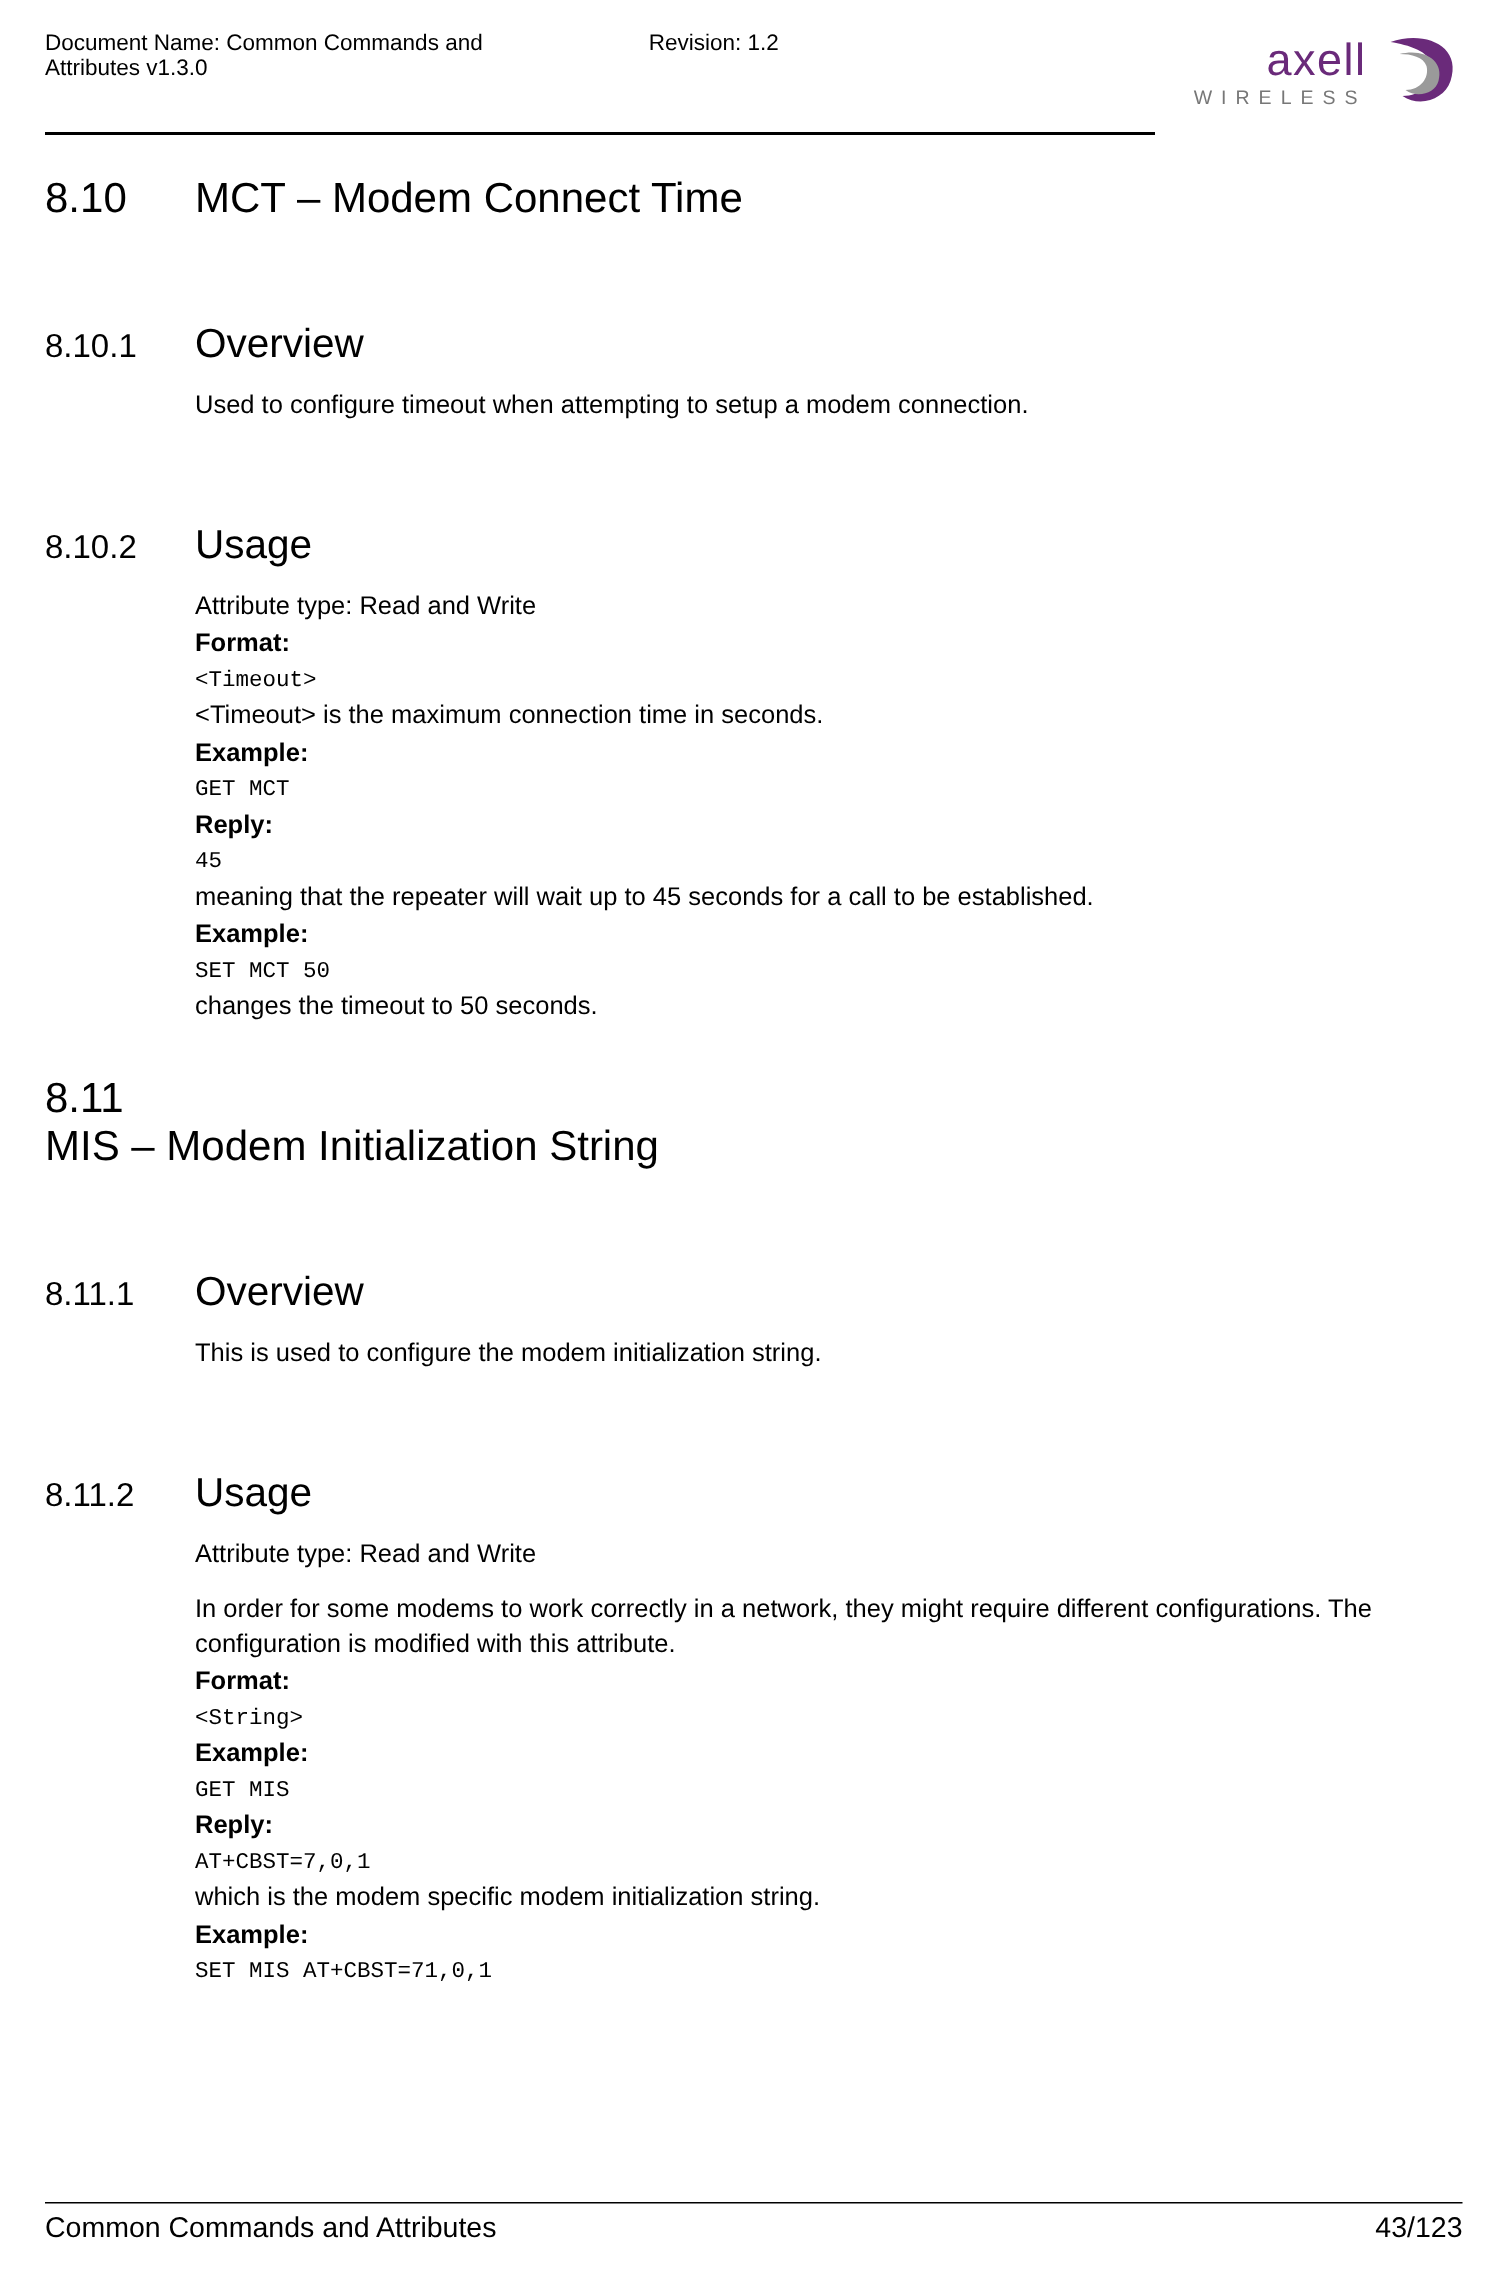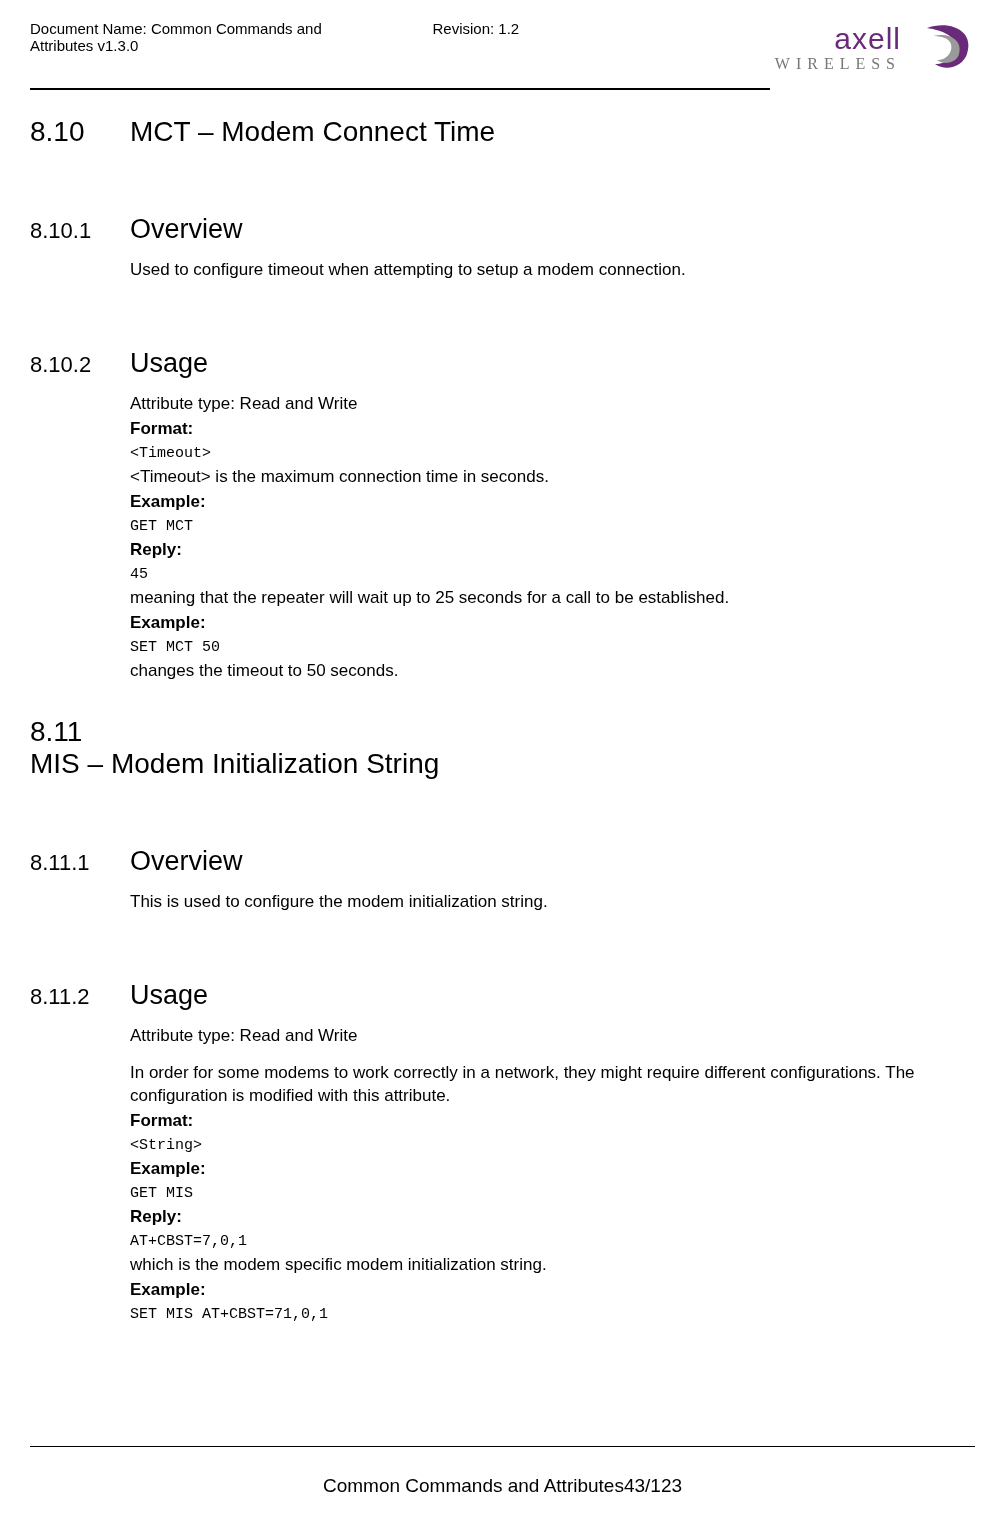--- a/index.html
+++ b/index.html
@@ -25,38 +25,38 @@
   .header-right { width: 200px; display: flex; justify-content: flex-end; }
   .rule {
     border-top: 2px solid #000;
     margin-top: 4px;
     margin-bottom: 20px;
     width: 740px;
   }
   .logo {
     display: flex;
     align-items: center;
-    gap: 18px;
+    gap: 8px;
   }
   .logo-text {
     display: flex;
     flex-direction: column;
     align-items: flex-end;
     line-height: 1;
   }
   .logo-main {
     font-family: Arial, sans-serif;
     font-size: 30px;
     color: #6a2a7a;
     letter-spacing: 1px;
     font-weight: 400;
   }
   .logo-sub {
-    font-family: Liberation Serif, serif;
-    font-size: 16px;
+    font-family: Liberation Sans, sans-serif;
+    font-size: 13px;
     color: #777;
     letter-spacing: 6px;
     margin-top: 2px;
   }
   .logo-swirl {
     width: 56px;
     height: 56px;
   }
   .content {
     padding-left: 0;
@@ -105,23 +105,23 @@
     margin-left: 100px;
     margin-top: 4px;
     margin-bottom: 4px;
   }
   .footer {
     position: absolute;
     bottom: 20px;
     left: 30px;
     right: 30px;
     border-top: 1px solid #000;
-    padding-top: 28px;
-    display: flex;
-    justify-content: center;
+    padding-top: 6px;
+    display: flex;
+    justify-content: space-between;
     font-size: 19px;
   }
 </style>
 </head>
 <body>
 
 <div class="header">
   <div class="header-left">Document Name: Common Commands and Attributes v1.3.0</div>
   <div class="header-mid">Revision: 1.2</div>
   <div class="header-right">
@@ -157,21 +157,21 @@
     <div class="sub-title">Usage</div>
   </div>
   <div class="body-block">Attribute type: Read and Write</div>
   <div class="body-block tight bold">Format:</div>
   <div class="mono">&lt;Timeout&gt;</div>
   <div class="body-block tight">&lt;Timeout&gt; is the maximum connection time in seconds.</div>
   <div class="body-block tight bold">Example:</div>
   <div class="mono">GET MCT</div>
   <div class="body-block tight bold">Reply:</div>
   <div class="mono">45</div>
-  <div class="body-block tight">meaning that the repeater will wait up to 25 seconds for a call to be established.</div>
+  <div class="body-block tight">meaning that the repeater will wait up to 45 seconds for a call to be established.</div>
   <div class="body-block tight bold">Example:</div>
   <div class="mono">SET MCT 50</div>
   <div class="body-block tight">changes the timeout to 50 seconds.</div>
 
   <div class="sec-row" style="margin-top:34px;flex-direction:column;">
     <div class="sec-num">8.11</div>
     <div class="sec-title">MIS – Modem Initialization String</div>
   </div>
 
   <div class="sub-row">

